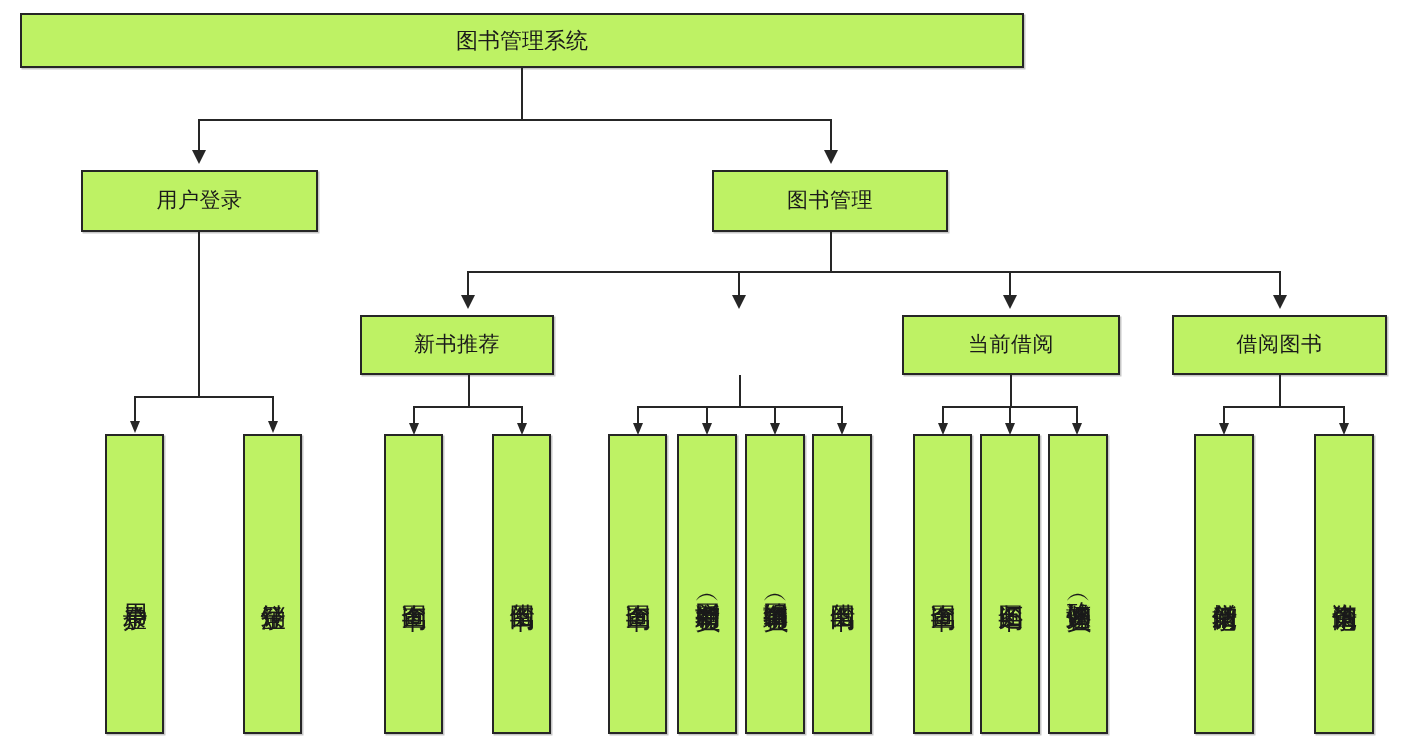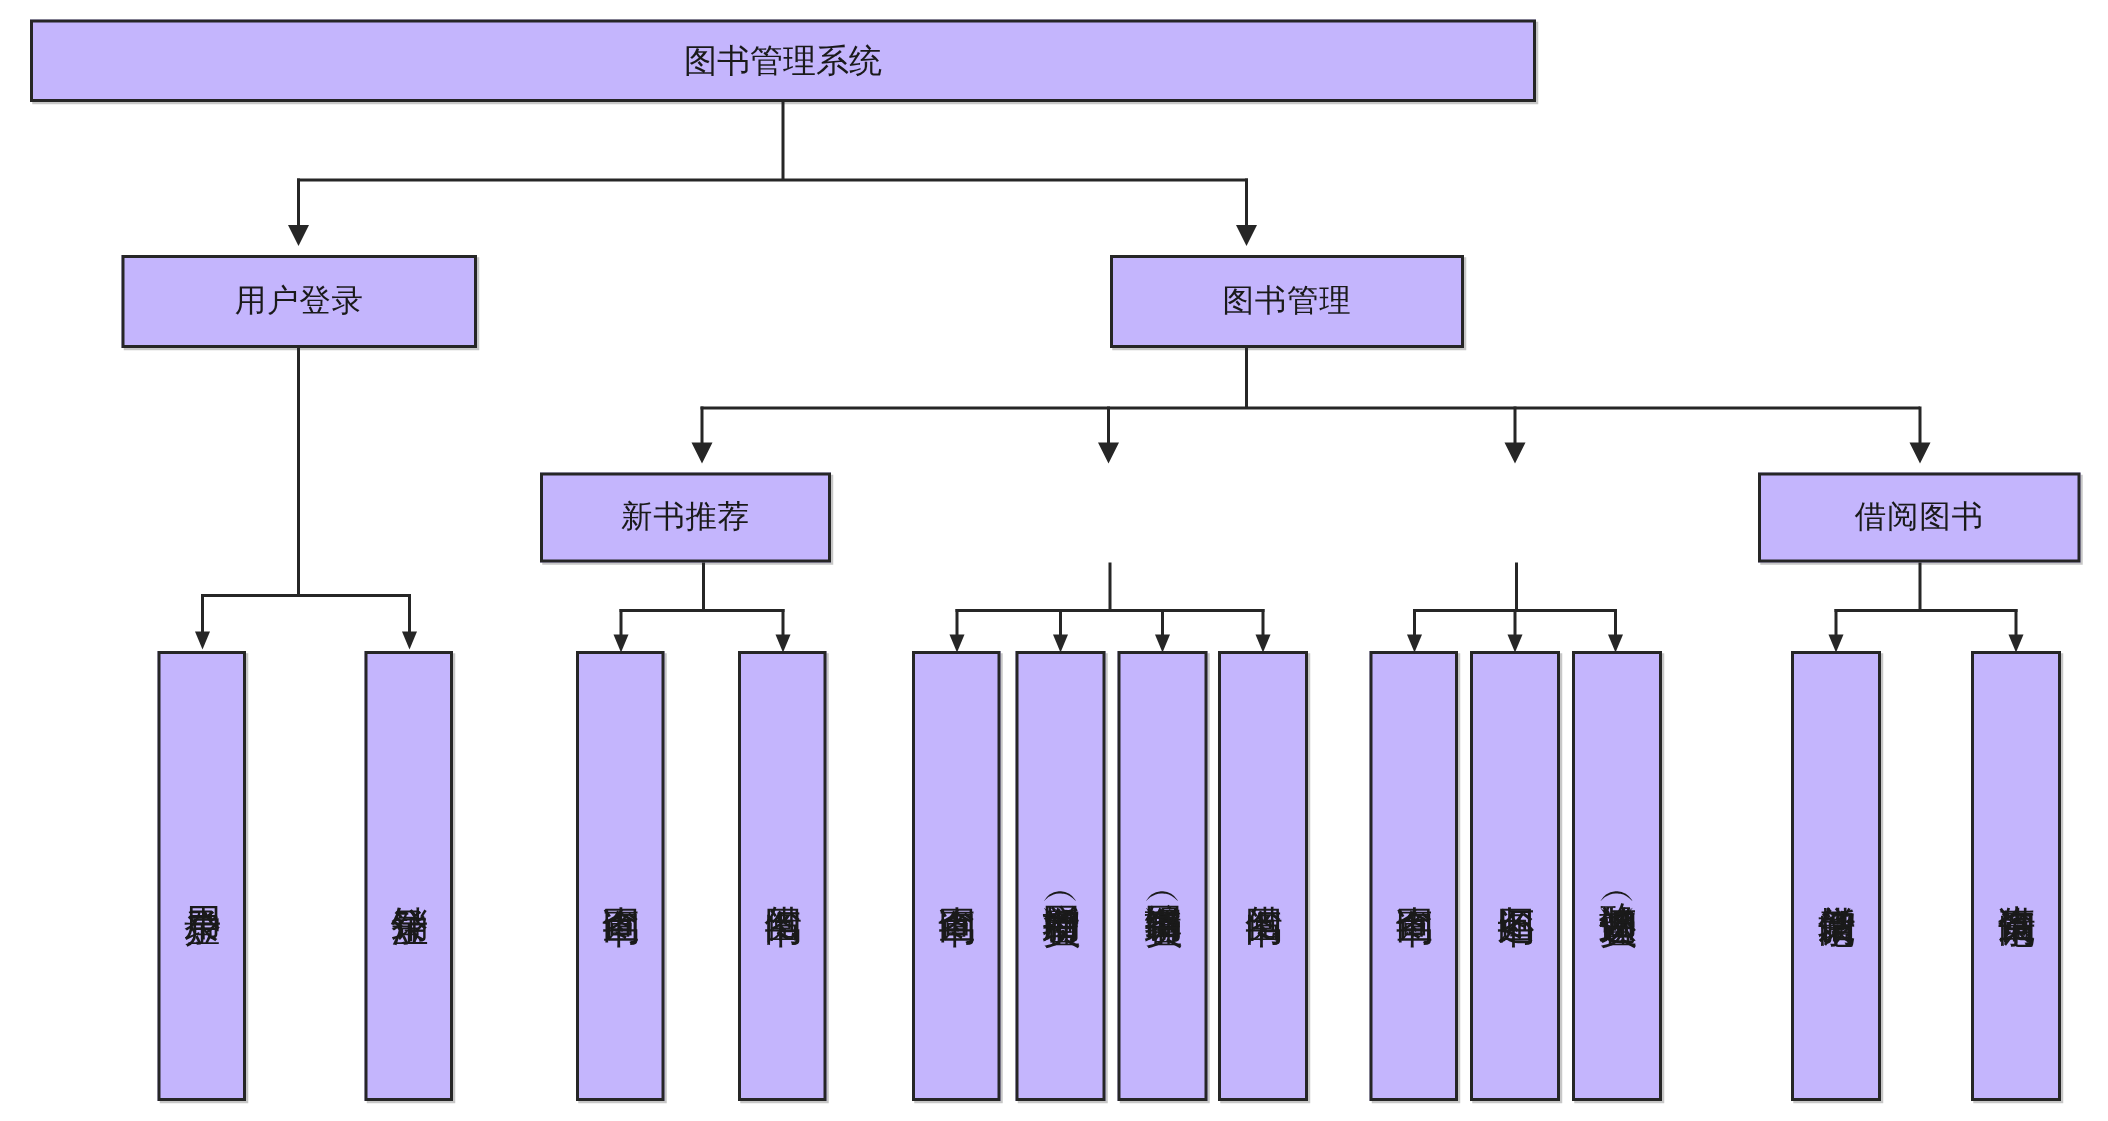--- a/index.html
+++ b/index.html
@@ -14,21 +14,21 @@
     position: relative;
     width: 1405px;
     height: 747px;
     background: #ffffff;
     overflow: hidden;
   }
   .node {
     position: absolute;
     box-sizing: border-box;
     border: 2px solid #262626;
-    background: #c4b5fd;
+    background: #bef264;
     display: flex;
     align-items: center;
     justify-content: center;
     color: #1a1a1a;
     box-shadow: 1.5px 1.5px 0 rgba(0,0,0,0.22);
   }
   .node.horiz {
     font-size: 21px;
     letter-spacing: 0.5px;
     line-height: 1.2;
@@ -93,21 +93,21 @@
   <div class="edge v" style="left:521px; top:68px; height:52px;"></div>
   <div class="edge h" style="left:198px; top:119px; width:634px;"></div>
   <div class="edge v" style="left:198px; top:119px; height:32px;"></div>
   <div class="edge v" style="left:830px; top:119px; height:32px;"></div>
   <div class="arrow" style="left:192px; top:150px;"></div>
   <div class="arrow" style="left:824px; top:150px;"></div>
 
   <div class="node horiz" style="left:81px; top:170px; width:237px; height:62px;">
     <span>用户登录</span>
   </div>
-  <div class="node horiz" style="left:712px; top:170px; width:236px; height:62px;margin-left:28px;">
+  <div class="node horiz" style="left:712px; top:170px; width:236px; height:62px;">
     <span>图书管理</span>
   </div>
 
   <div class="edge v" style="left:198px; top:232px; height:165px;"></div>
   <div class="edge h" style="left:134px; top:396px; width:139px;"></div>
   <div class="edge v" style="left:134px; top:396px; height:26px;"></div>
   <div class="edge v" style="left:272px; top:396px; height:26px;"></div>
   <div class="arrow small" style="left:130px; top:421px;"></div>
   <div class="arrow small" style="left:268px; top:421px;"></div>
 
@@ -118,20 +118,23 @@
   <div class="edge v" style="left:1009px; top:271px; height:25px;"></div>
   <div class="edge v" style="left:1279px; top:271px; height:25px;"></div>
   <div class="arrow" style="left:461px; top:295px;"></div>
   <div class="arrow" style="left:732px; top:295px;"></div>
   <div class="arrow" style="left:1003px; top:295px;"></div>
   <div class="arrow" style="left:1273px; top:295px;"></div>
 
   <div class="node horiz" style="left:360px; top:315px; width:194px; height:60px;">
     <span>新书推荐</span>
   </div>
+  <div class="node horiz" style="left:902px; top:315px; width:218px; height:60px;">
+    <span>当前借阅</span>
+  </div>
   <div class="node horiz" style="left:1172px; top:315px; width:215px; height:60px;">
     <span>借阅图书</span>
   </div>
 
   <div class="edge v" style="left:468px; top:375px; height:32px;"></div>
   <div class="edge h" style="left:413px; top:406px; width:110px;"></div>
   <div class="edge v" style="left:413px; top:406px; height:18px;"></div>
   <div class="edge v" style="left:521px; top:406px; height:18px;"></div>
   <div class="arrow small" style="left:409px; top:423px;"></div>
   <div class="arrow small" style="left:517px; top:423px;"></div>

